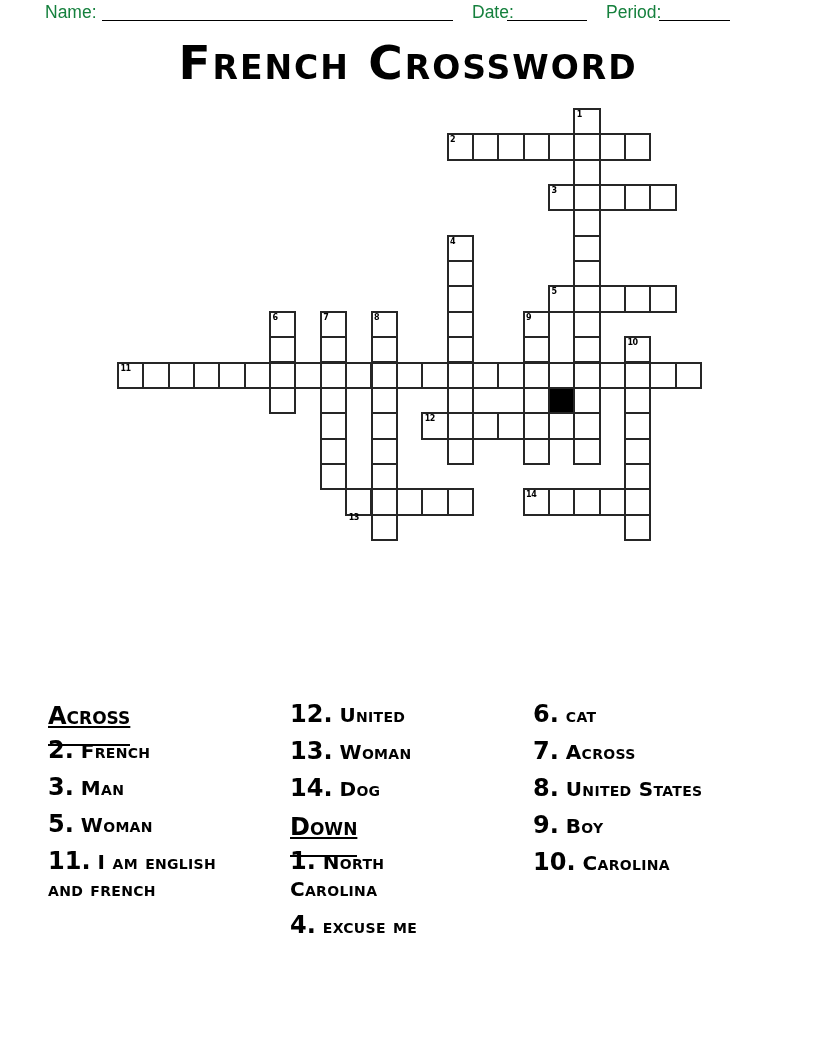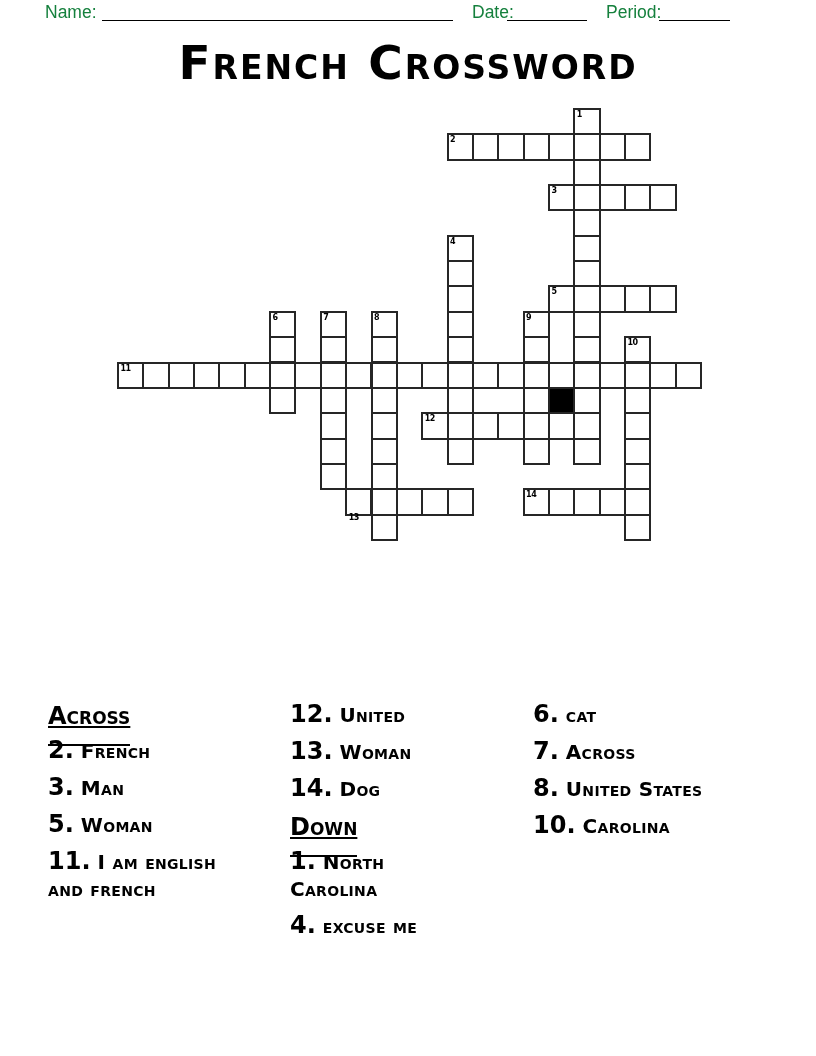--- a/index.html
+++ b/index.html
@@ -177,16 +177,17 @@
       <div class="clue"><span class="cnum">13.</span><span>Woman</span></div>
       <div class="clue"><span class="cnum">14.</span><span>Dog</span></div>
       <div class="clue-h"><span>Down</span></div>
       <div class="clue"><span class="cnum">1.</span><span>North Carolina</span></div>
       <div class="clue"><span class="cnum">4.</span><span>excuse me</span></div>
     </div>
   <div class="clue-col" id="col3">
       <div class="clue"><span class="cnum">6.</span><span>cat</span></div>
       <div class="clue"><span class="cnum">7.</span><span>Across</span></div>
       <div class="clue"><span class="cnum">8.</span><span>United States</span></div>
+      <div class="clue"><span class="cnum">9.</span><span>Boy</span></div>
       <div class="clue"><span class="cnum">10.</span><span>Carolina</span></div>
     </div>
 
 </div>
 
 </body></html>

